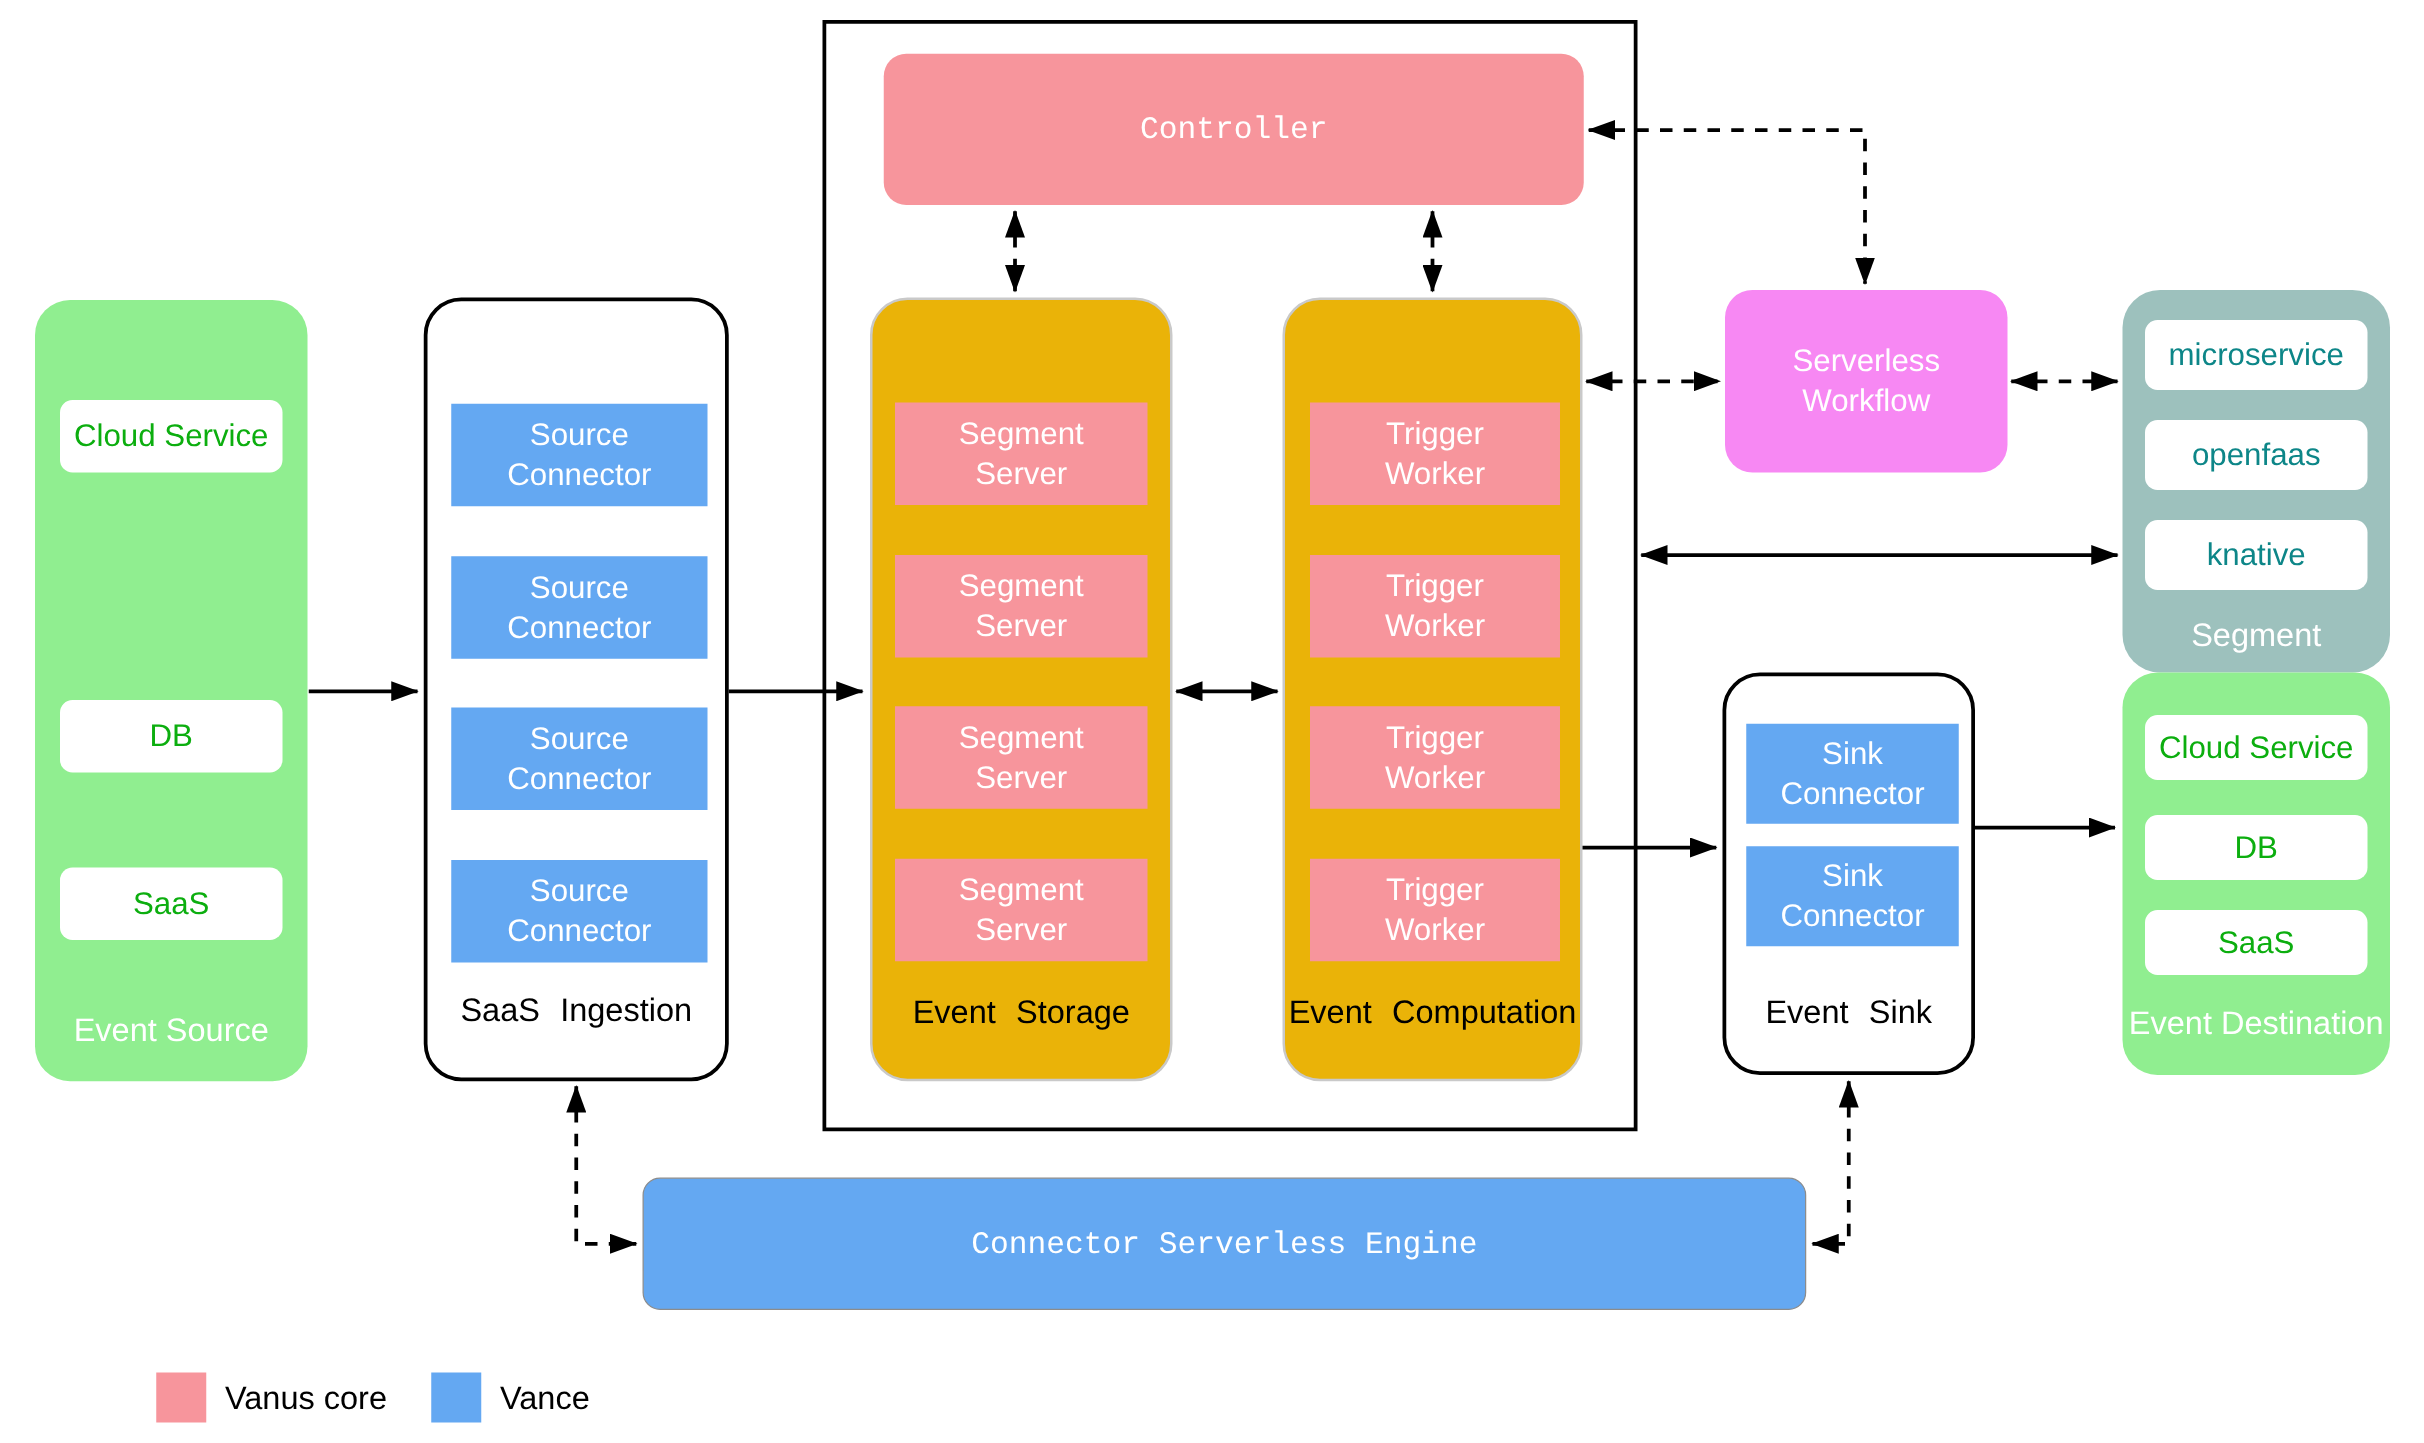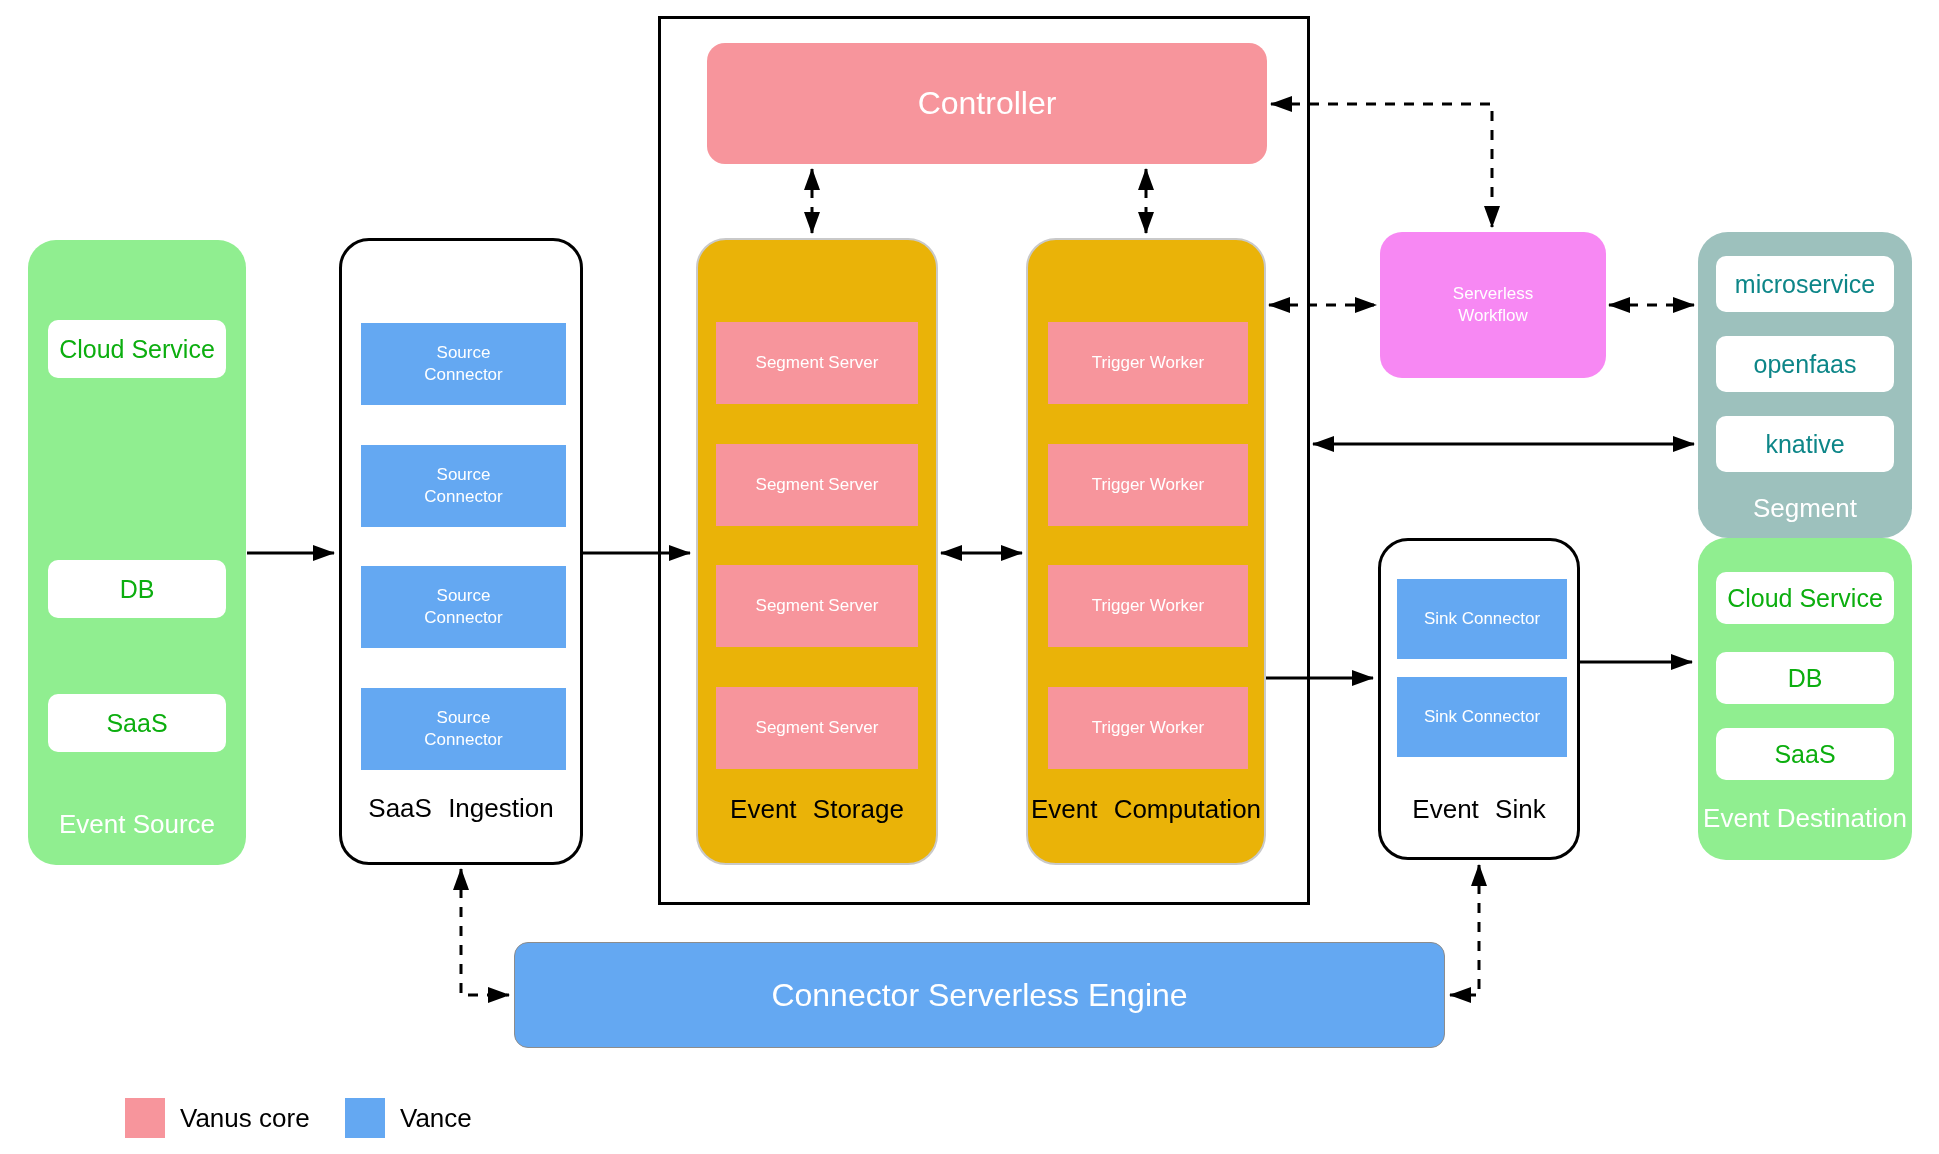--- a/index.html
+++ b/index.html
@@ -19,30 +19,30 @@
   .magenta-box { background:#F788F3; border-radius:22px; color:#fff; }
   .pink-box  { background:#F7959C; color:#fff; }
   .blue-box  { background:#64A8F2; color:#fff; }
   .engine-box { background:#64A8F2; border:1px solid #8C8C8C; border-radius:14px; color:#fff; }
   .controller-box { background:#F7959C; border-radius:18px; color:#fff; }
 
   
   .white-item { background:#fff; border-radius:10px; font-size:25px; }
   .green-text { color:#0CAE0F; }
   .teal-text  { color:#0D8688; }
-  .node-item  { font-size:17px; line-height:1.3; }
+  .node-item  { font-size:25px; line-height:1.3; }
   .wrap { max-width:135px; display:inline-block; }
   .wrap-sw { max-width:145px; display:inline-block; }
 
   
   .panel-label { position:absolute; left:0; width:100%; text-align:center; font-size:26px; }
   .label-white { color:#fff; }
   .label-black { color:#000; word-spacing:9px; }
 
-  .node-text { font-size:32px; }
+  .node-text { font-size:25px;font-family:Liberation Mono, monospace; }
 
   
   .legend-label { font-size:26px; color:#000; line-height:40px; }
 
   svg.overlay { position:absolute; left:0; top:0; z-index:6; pointer-events:none; }
   .ln  { stroke:#000; stroke-width:3; fill:none; }
   .lnd { stroke:#000; stroke-width:3; fill:none; stroke-dasharray:10 9; }
 </style>
 </head>
 <body>

